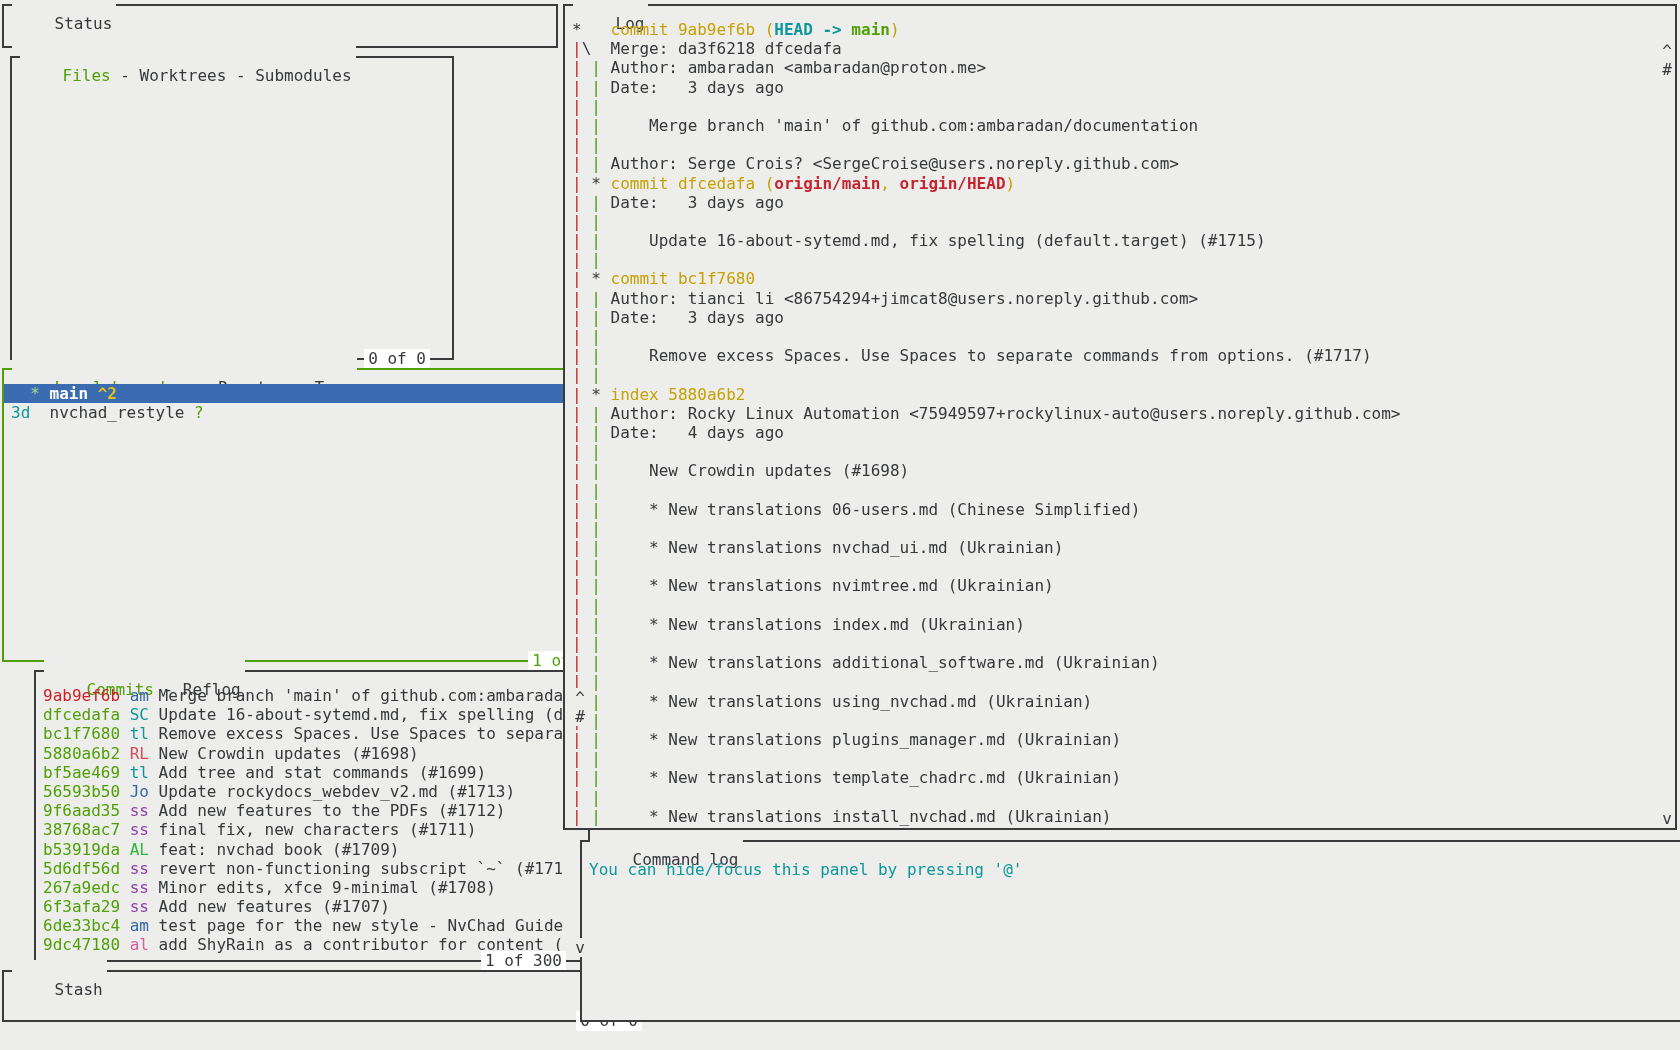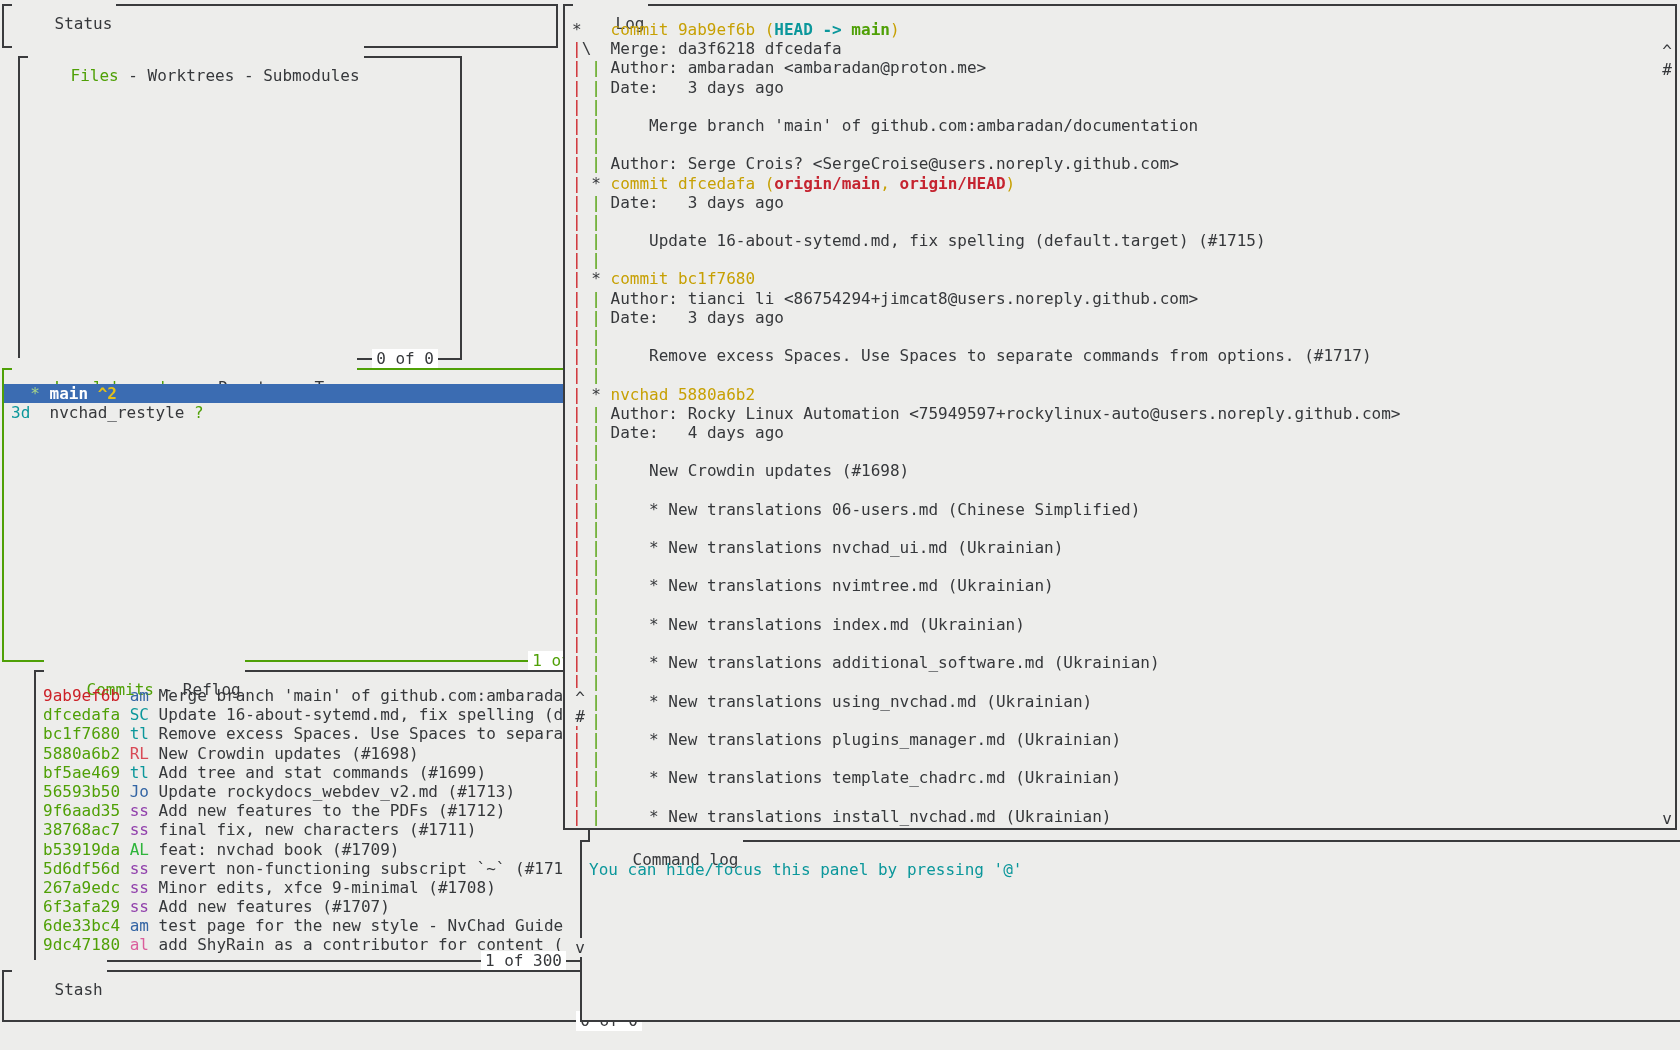--- a/index.html
+++ b/index.html
@@ -66,21 +66,21 @@
   <div class="panel-title">
     <span>Status</span>
   </div>
   <div class="panel-body">
     <div class="trow">
       
     </div>
   </div>
 </div>
 
-<div class="panel" style="left:18px; top:56px; width:444px; height:304px;">
+<div class="panel" style="left:10px; top:56px; width:444px; height:304px;">
   <div class="panel-title">
     <span class="green">Files</span><span class="title-rest"> - Worktrees - Submodules</span>
   </div>
   <div class="panel-body"></div>
   <div class="panel-count">0 of 0</div>
 </div>
 
 <div class="panel active" style="left:2px; top:368px; width:616px; height:294px;">
   <div class="panel-title">
     <span class="green bold">Local branches</span><span class="title-rest"> - Remotes - Tags</span>
@@ -143,21 +143,21 @@
       <div class="trow"><span class="c-r">|</span><span class="c-f"> </span><span class="c-g">|</span><span class="c-f"> </span><span class="c-f">Date:   3 days ago</span></div>
       <div class="trow"><span class="c-r">|</span><span class="c-f"> </span><span class="c-g">|</span><span class="c-f"> </span></div>
       <div class="trow"><span class="c-r">|</span><span class="c-f"> </span><span class="c-g">|</span><span class="c-f"> </span><span class="c-f">    Update 16-about-sytemd.md, fix spelling (default.target) (#1715)</span></div>
       <div class="trow"><span class="c-r">|</span><span class="c-f"> </span><span class="c-g">|</span><span class="c-f"> </span></div>
       <div class="trow"><span class="c-r">|</span><span class="c-f"> </span><span class="c-f">* </span><span class="c-y">commit bc1f7680</span></div>
       <div class="trow"><span class="c-r">|</span><span class="c-f"> </span><span class="c-g">|</span><span class="c-f"> </span><span class="c-f">Author: tianci li &lt;86754294+jimcat8@users.noreply.github.com&gt;</span></div>
       <div class="trow"><span class="c-r">|</span><span class="c-f"> </span><span class="c-g">|</span><span class="c-f"> </span><span class="c-f">Date:   3 days ago</span></div>
       <div class="trow"><span class="c-r">|</span><span class="c-f"> </span><span class="c-g">|</span><span class="c-f"> </span></div>
       <div class="trow"><span class="c-r">|</span><span class="c-f"> </span><span class="c-g">|</span><span class="c-f"> </span><span class="c-f">    Remove excess Spaces. Use Spaces to separate commands from options. (#1717)</span></div>
       <div class="trow"><span class="c-r">|</span><span class="c-f"> </span><span class="c-g">|</span><span class="c-f"> </span></div>
-      <div class="trow"><span class="c-r">|</span><span class="c-f"> </span><span class="c-f">* </span><span class="c-y">nvchad 5880a6b2</span></div>
+      <div class="trow"><span class="c-r">|</span><span class="c-f"> </span><span class="c-f">* </span><span class="c-y">index 5880a6b2</span></div>
       <div class="trow"><span class="c-r">|</span><span class="c-f"> </span><span class="c-g">|</span><span class="c-f"> </span><span class="c-f">Author: Rocky Linux Automation &lt;75949597+rockylinux-auto@users.noreply.github.com&gt;</span></div>
       <div class="trow"><span class="c-r">|</span><span class="c-f"> </span><span class="c-g">|</span><span class="c-f"> </span><span class="c-f">Date:   4 days ago</span></div>
       <div class="trow"><span class="c-r">|</span><span class="c-f"> </span><span class="c-g">|</span><span class="c-f"> </span></div>
       <div class="trow"><span class="c-r">|</span><span class="c-f"> </span><span class="c-g">|</span><span class="c-f"> </span><span class="c-f">    New Crowdin updates (#1698)</span></div>
       <div class="trow"><span class="c-r">|</span><span class="c-f"> </span><span class="c-g">|</span><span class="c-f"> </span></div>
       <div class="trow"><span class="c-r">|</span><span class="c-f"> </span><span class="c-g">|</span><span class="c-f"> </span><span class="c-f">    * New translations 06-users.md (Chinese Simplified)</span></div>
       <div class="trow"><span class="c-r">|</span><span class="c-f"> </span><span class="c-g">|</span><span class="c-f"> </span></div>
       <div class="trow"><span class="c-r">|</span><span class="c-f"> </span><span class="c-g">|</span><span class="c-f"> </span><span class="c-f">    * New translations nvchad_ui.md (Ukrainian)</span></div>
       <div class="trow"><span class="c-r">|</span><span class="c-f"> </span><span class="c-g">|</span><span class="c-f"> </span></div>
       <div class="trow"><span class="c-r">|</span><span class="c-f"> </span><span class="c-g">|</span><span class="c-f"> </span><span class="c-f">    * New translations nvimtree.md (Ukrainian)</span></div>

